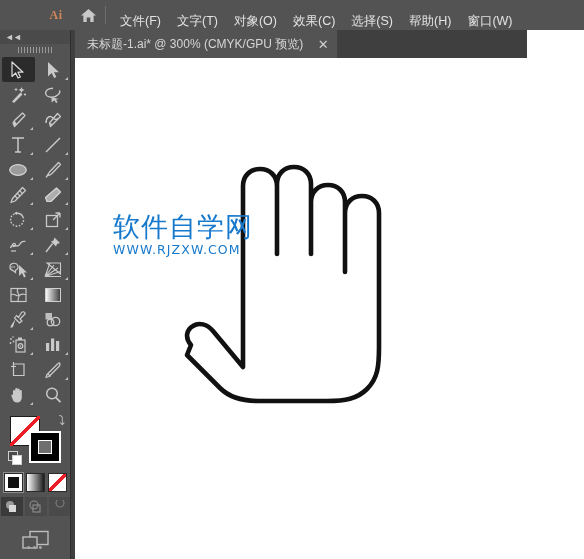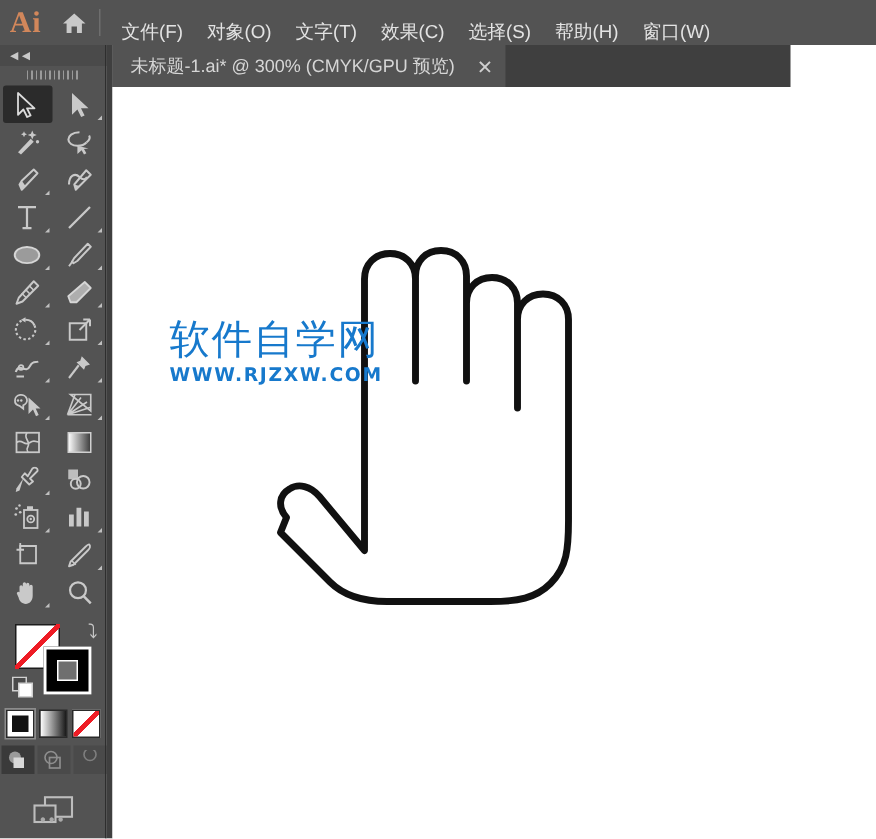--- a/index.html
+++ b/index.html
@@ -10,22 +10,23 @@
   }
   #app{position:relative;width:584px;height:559px;background:#ffffff;}
 
   
   .menubar{
     position:absolute;left:0;top:0;width:584px;height:30px;
     background:#535353;display:flex;align-items:center;
   }
   .ai-logo{
     width:34px;height:30px;display:flex;align-items:center;justify-content:center;
-    color:#d2875b;font-size:20px;font-weight:bold;letter-spacing:.5px;
+    color:#d2875b;font-size:12px;font-weight:bold;letter-spacing:.5px;
     font-family:"Liberation Serif","DejaVu Serif",serif;
+    padding-left:39px;
   }
   .home-btn{
     width:30px;height:30px;display:flex;align-items:center;justify-content:center;
   }
   .menu-sep{width:1px;height:18px;background:#6e6e6e;margin:0 6px 0 2px;}
   .menu-items{display:flex;align-items:center;}
   .menu-item{
     color:#e3e3e3;font-size:12.5px;padding:4px 8px;white-space:nowrap;margin-top:12px;
   }
 
@@ -132,21 +133,21 @@
   }
   .artwork{position:absolute;left:0;top:0;width:509px;height:501px;}
   .watermark{
     position:absolute;left:38px;top:155px;width:160px;user-select:none;
   }
   .wm-cn{
     color:#1779cc;font-size:27px;font-weight:normal;letter-spacing:1px;line-height:1;
     font-family:"DejaVu Sans","Liberation Sans",sans-serif;
   }
   .wm-en{
-    color:#1779cc;font-size:12.5px;font-weight:bold;letter-spacing:1.1px;
+    color:#1779cc;font-size:12.5px;font-weight:normal;letter-spacing:1.1px;
     line-height:1;margin-top:4px;
     font-family:"DejaVu Sans","Liberation Sans",sans-serif;
   }
 </style>
 </head>
 <body>
 
 <div id="app">
 
   <div class="menubar">
@@ -154,22 +155,22 @@
       <span>Ai</span>
     </div>
     <div class="home-btn">
       <svg width="17" height="15" viewBox="0 0 17 15">
         <path d="M8.5 1 L16 7.6 L13.6 7.6 L13.6 14 L10.3 14 L10.3 9.6 L6.7 9.6 L6.7 14 L3.4 14 L3.4 7.6 L1 7.6 Z" fill="#c9c9c9"></path>
       </svg>
     </div>
     <div class="menu-sep"></div>
     <div class="menu-items">
       <div class="menu-item">文件(F)</div>
+      <div class="menu-item">文字(T)</div>
       <div class="menu-item">对象(O)</div>
-      <div class="menu-item">文字(T)</div>
       <div class="menu-item">效果(C)</div>
       <div class="menu-item">选择(S)</div>
       <div class="menu-item">帮助(H)</div>
       <div class="menu-item">窗口(W)</div>
     </div>
   </div>
 
   <div class="tabbar">
     <div class="doc-tab">
       <span class="title">未标题-1.ai* @ 300% (CMYK/GPU 预览)</span>

